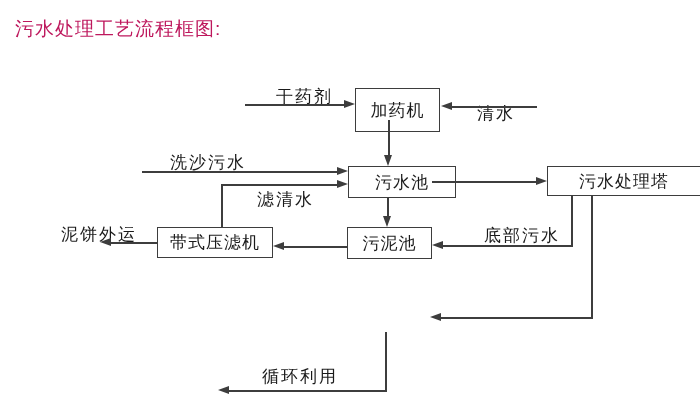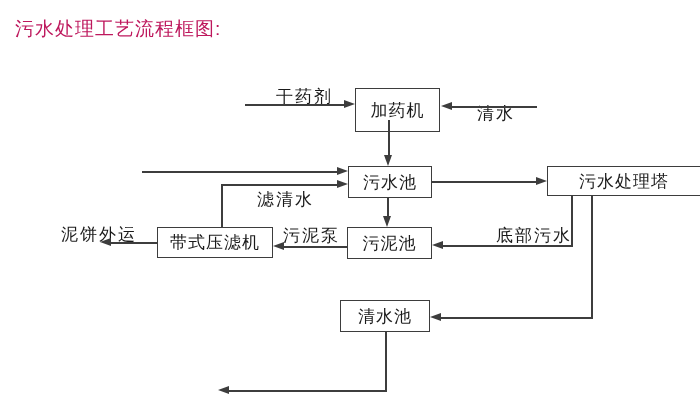--- a/index.html
+++ b/index.html
@@ -21,32 +21,32 @@
   .ah-d { border-top:11px solid var(--line); border-left:4.5px solid transparent; border-right:4.5px solid transparent; }
 </style>
 </head>
 <body>
 
 <div class="stage">
 
   <div class="title">污水处理工艺流程框图:</div>
 
   <div class="node" style="left:355px; top:88px;  width:85px;  height:44px;">加药机</div>
-  <div class="node" style="left:348px; top:166px; width:84px;  height:32px;">污水池</div>
+  <div class="node" style="left:348px; top:166px; width:108px;  height:32px;">污水池</div>
   <div class="node" style="left:547px; top:166px; width:154px; height:30px;">污水处理塔</div>
   <div class="node" style="left:347px; top:227px; width:85px;  height:32px;">污泥池</div>
   <div class="node" style="left:157px; top:227px; width:116px; height:31px;">带式压滤机</div>
-  <div class="node" style="left:340px; top:300px; width:90px;  height:32px;">清水池</div>
 
   <div class="lbl" style="left:250px; top:85px;margin-left:26px;">干药剂</div>
   <div class="lbl" style="left:477px; top:102px;">清水</div>
+  <div class="lbl" style="left:170px; top:151px;">洗沙污水</div>
   <div class="lbl" style="left:257px; top:188px;font-family:Liberation Mono, monospace;">滤清水</div>
-  <div class="lbl" style="left:283px; top:224px;">污泥泵</div>
-  <div class="lbl" style="left:496px; top:224px;">底部污水</div>
+  <div class="lbl" style="left:484px; top:224px;">底部污水</div>
   <div class="lbl" style="left:18px;  top:223px;margin-left:43px;">泥饼外运</div>
+  <div class="lbl" style="left:262px; top:365px;">循环利用</div>
 
   <div class="hline" style="left:245px; top:104px; width:100px;"></div>
   <div class="ah ah-r" style="left:344px; top:100px;"></div>
 
   <div class="hline" style="left:450px; top:106px; width:87px;"></div>
   <div class="ah ah-l" style="left:441px; top:102px;"></div>
 
   <div class="vline" style="left:388px; top:120px; height:37px;"></div>
   <div class="ah ah-d" style="left:384px; top:155px;"></div>
 

